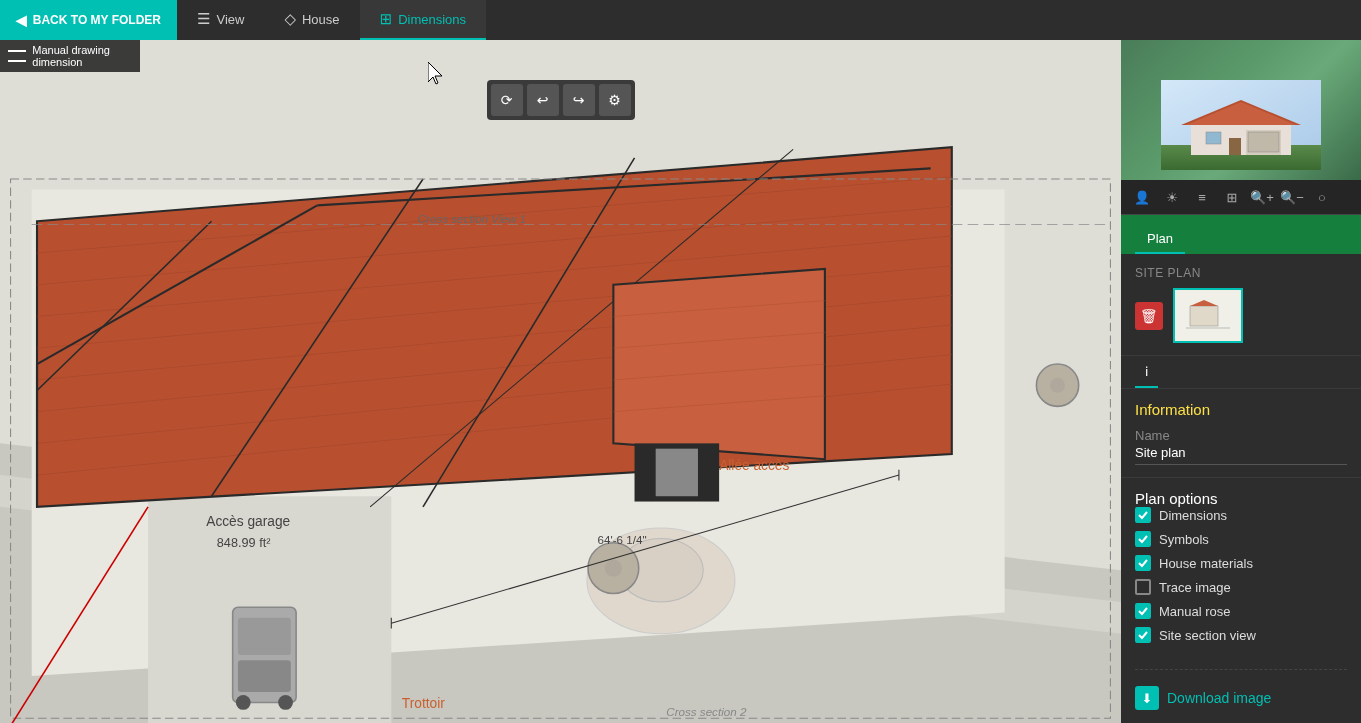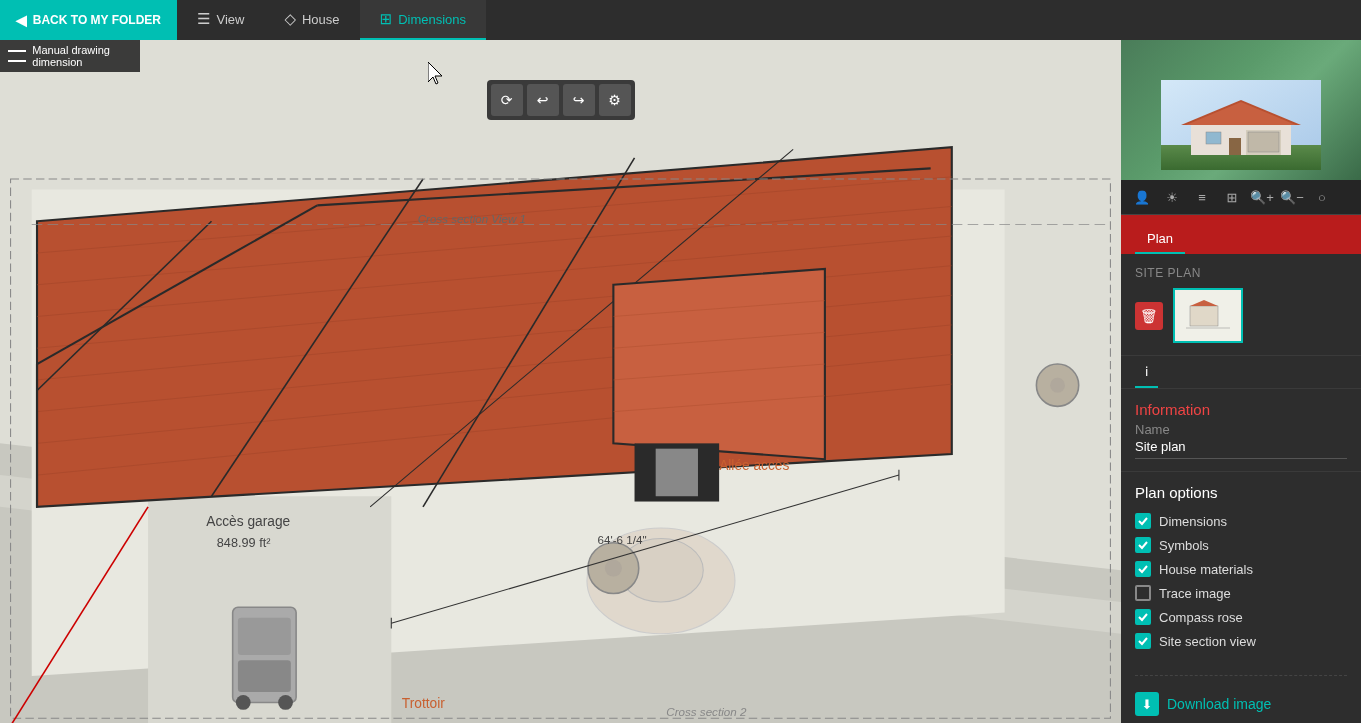--- a/index.html
+++ b/index.html
@@ -160,21 +160,21 @@
       color: #aaa;
       cursor: pointer;
       width: 26px; height: 26px;
       display: flex; align-items: center; justify-content: center;
       border-radius: 3px;
       font-size: 13px;
     }
 
     
     .plan-tab-header {
-      background: #b91c1c;
+      background: #15803d;
       padding: 10px 14px 0;
       display: flex;
       gap: 0;
       flex-shrink: 0;
     }
     .plan-tab {
       background: none;
       border: none;
       color: #aaa;
       font-size: 13px;
@@ -247,22 +247,22 @@
     }
 
     
     .info-section {
       padding: 12px 14px;
       border-bottom: 1px solid #3a3a3a;
       flex-shrink: 0;
     }
     .info-heading {
       font-size: 15px;
-      color: #ef4444;
-      margin-bottom: 4px;
+      color: #fde047;
+      margin-bottom: 10px;
       font-weight: 500;
     }
     .info-label {
       font-size: 13px;
       color: #888;
       margin-bottom: 2px;
     }
     .info-value {
       font-size: 13px;
       color: #fff;
@@ -271,21 +271,20 @@
     }
 
     
     .plan-options-section {
       padding: 12px 14px;
       flex-shrink: 0;
     }
     .plan-options-title {
       font-size: 15px;
       color: #fff;
-      margin-bottom: 12px;
       font-weight: 500;
     }
     .option-row {
       display: flex;
       align-items: center;
       gap: 8px;
       margin-bottom: 8px;
     }
     .option-checkbox {
       width: 16px; height: 16px;
@@ -575,21 +574,21 @@
         <div class="option-checkbox unchecked"></div>
         <span class="option-label">Trace image</span>
       </div>
 
       <div class="option-row">
         <div class="option-checkbox">
           <svg viewBox="0 0 10 10">
               <polyline points="1,5 4,8 9,2" stroke="white" stroke-width="2" fill="none"></polyline>
             </svg>
         </div>
-        <span class="option-label">Compass rose</span>
+        <span class="option-label">Manual rose</span>
       </div>
 
       <div class="option-row">
         <div class="option-checkbox">
           <svg viewBox="0 0 10 10">
               <polyline points="1,5 4,8 9,2" stroke="white" stroke-width="2" fill="none"></polyline>
             </svg>
         </div>
         <span class="option-label">Site section view</span>
       </div>

